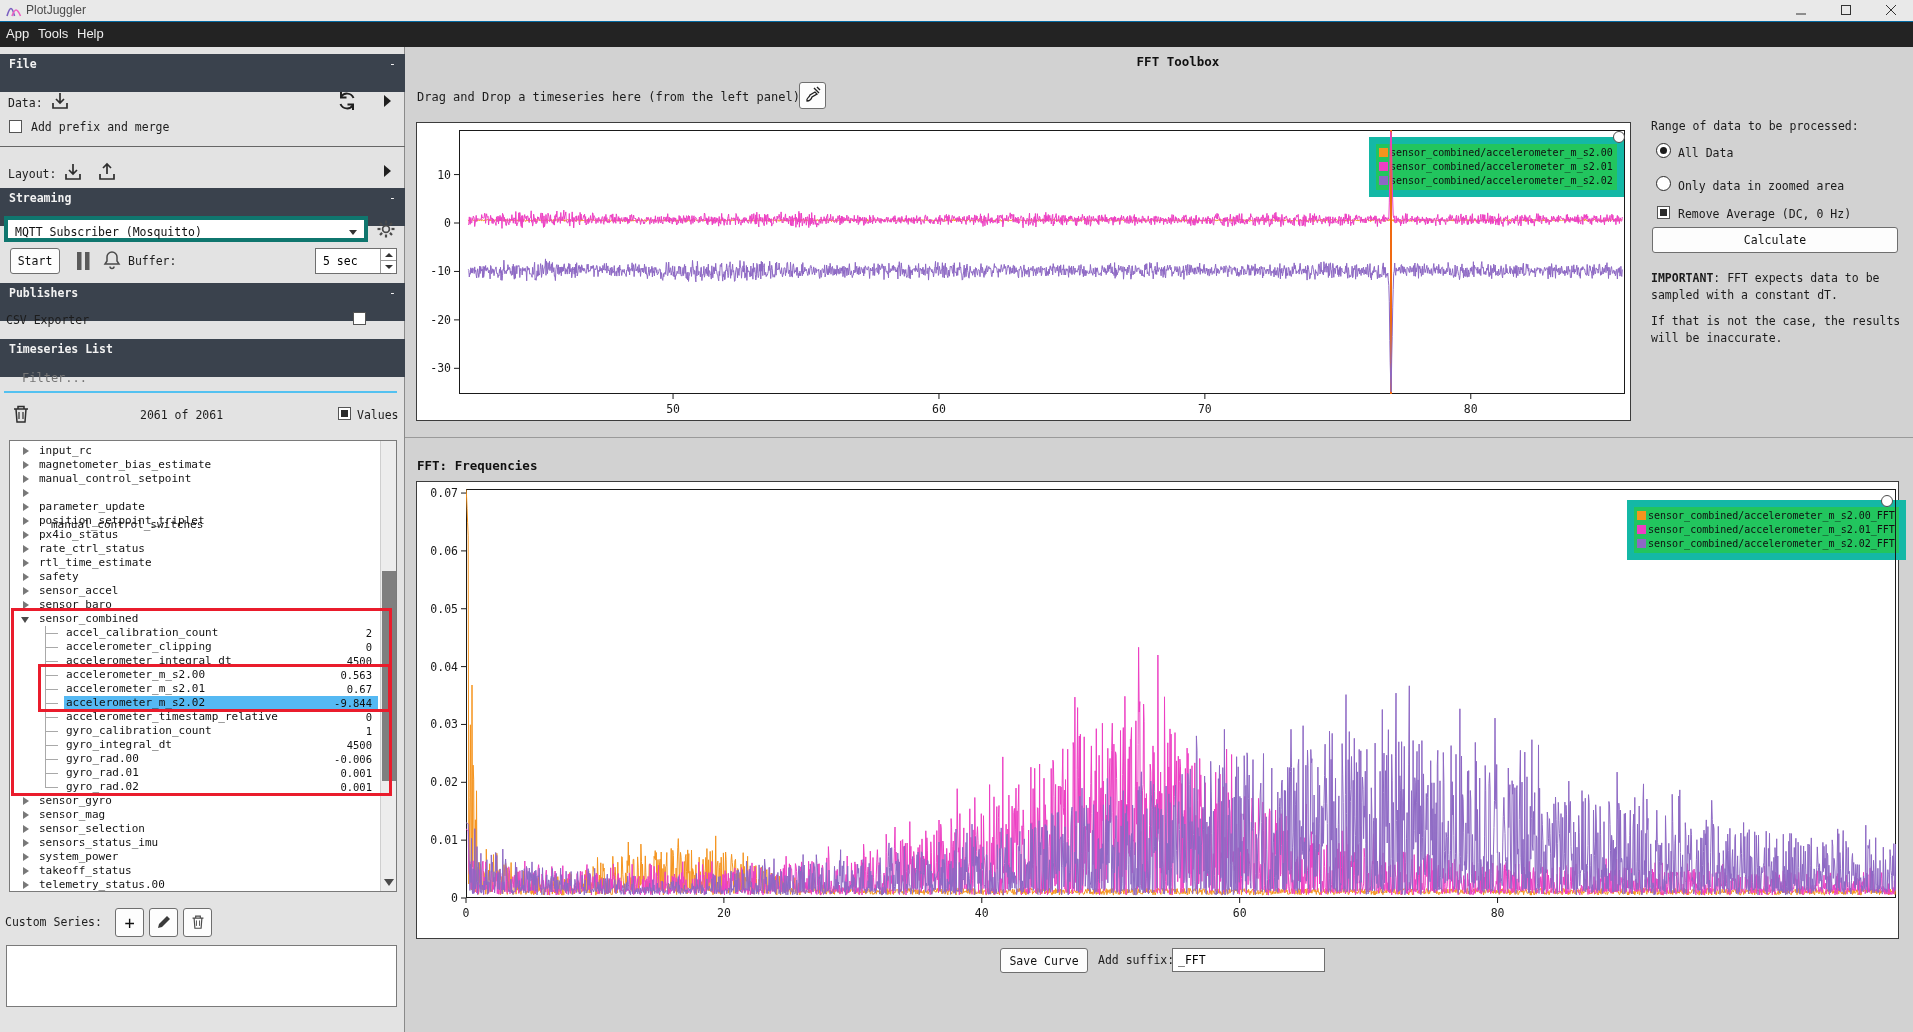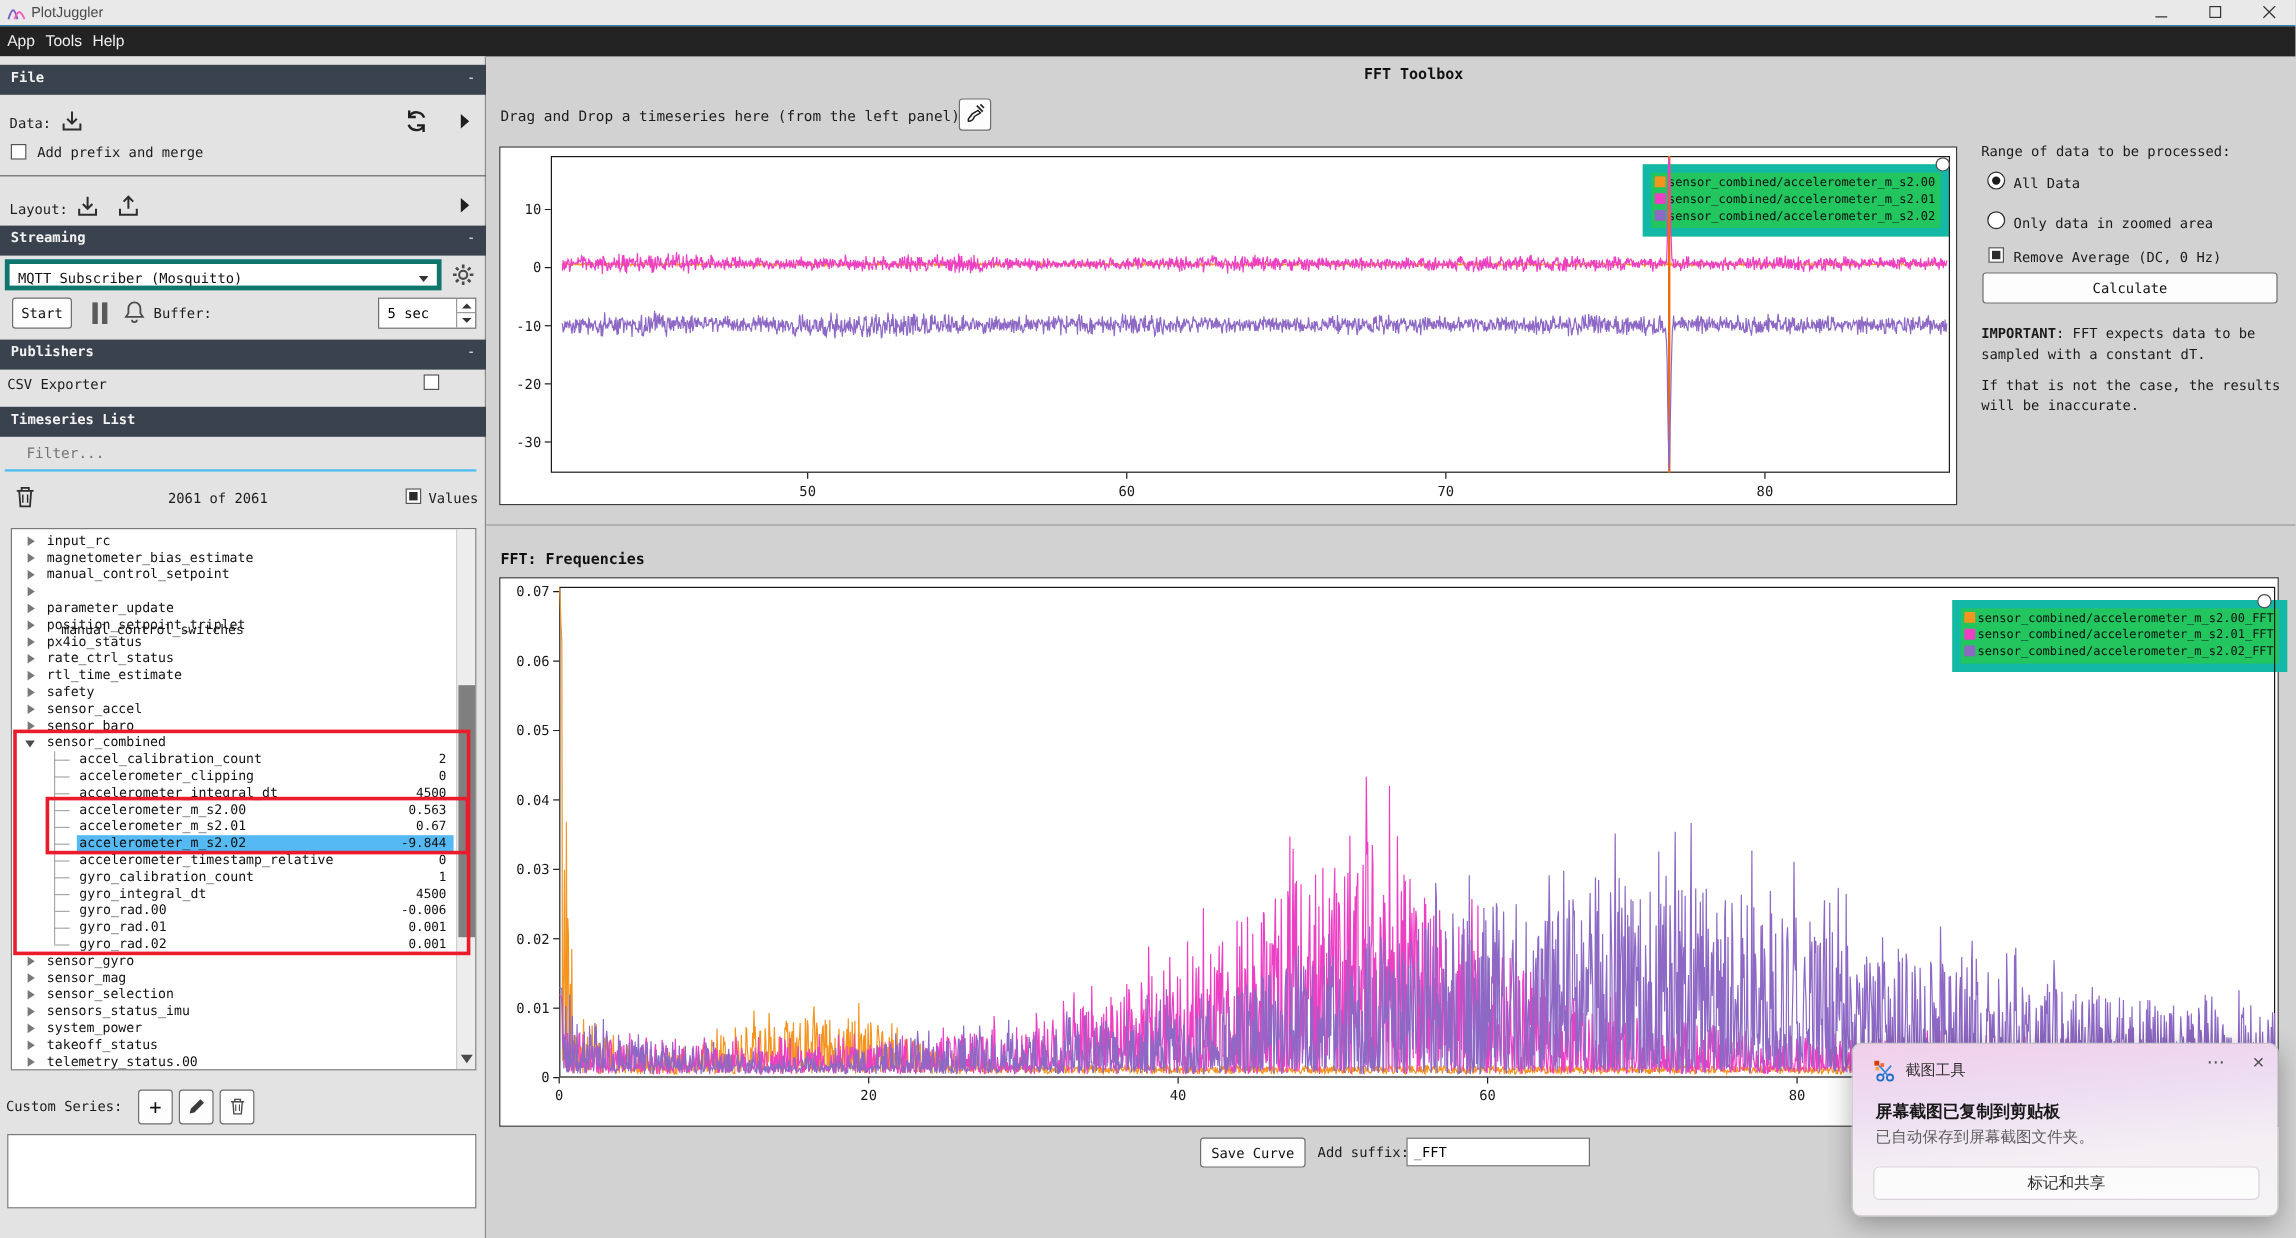--- a/index.html
+++ b/index.html
@@ -9,21 +9,21 @@
   .abs{position:absolute}
   
   .titlebar{left:0;top:0;width:1913px;height:22px;background:#e9e9e9;border-bottom:1px solid #0369a1}
   .titlebar .t{position:absolute;left:26px;top:3px;font-family:"Liberation Sans",sans-serif;font-size:12px;color:#4a4a4a}
   .winbtn{position:absolute;top:0;width:40px;height:22px;text-align:center;color:#333;font-family:"Liberation Sans",sans-serif;font-size:13px;line-height:20px}
   
   .menubar{left:0;top:22px;width:1913px;height:25px;background:#232323}
   .menuitem{position:absolute;top:4px;color:#efefef;font-family:"Liberation Sans",sans-serif;font-size:13px}
   
   .sidebar{left:0;top:47px;width:405px;height:985px;background:#e3e3e3;border-right:1px solid #8a8a8a}
-  .sechdr{position:absolute;left:0;width:405px;height:25px;background:#3a424d;color:#f2f2f2;font-size:11.5px;font-weight:bold;line-height:21px;padding-left:9px}
+  .sechdr{position:absolute;left:0;width:405px;height:38px;background:#3a424d;color:#f2f2f2;font-size:11.5px;font-weight:bold;line-height:21px;padding-left:9px}
   .sechdr .min{position:absolute;right:9px;top:0;font-weight:normal}
   .lbl{font-size:11.5px;color:#1d1d1d}
   .cb{width:13px;height:13px;border:1px solid #555;background:#fff;display:inline-block}
   .cb.checked::after{content:"";display:block;width:7px;height:7px;margin:2px;background:#2b2b2b}
   .radio{width:15px;height:15px;border:1.6px solid #2b2b2b;border-radius:50%;background:#fff}
   .radio.sel::after{content:"";display:block;width:7px;height:7px;margin:2.6px;background:#1c1c1c;border-radius:50%}
   .btn{background:#fdfdfd;border:1px solid #6f6f6f;border-radius:3px;font-size:11.5px;color:#111;
        font-family:"DejaVu Sans Mono",monospace;text-align:center}
   .combo{background:#fff;border:4px solid #0f766e;font-size:11.5px;color:#111;line-height:24px;padding-left:7px;position:relative}
   .combo .dropArr{position:absolute;right:7px;top:10px;width:0;height:0;border-left:4px solid transparent;border-right:4px solid transparent;border-top:5px solid #333}
@@ -483,30 +483,14 @@
   <span class="abs cb checked" style="left:1657px;top:206px"></span>
   <span class="abs rp-text" style="left:1678px;top:206px">Remove Average (DC, 0 Hz)</span>
 
   <button class="abs btn" style="left:1652px;top:227px;width:246px;height:26px">Calculate</button>
 
   <div class="abs rp-text" style="left:1651px;top:270px;width:256px">
     <b>IMPORTANT</b><span>: FFT expects data to be sampled with a constant dT.</span>
   </div>
   <div class="abs rp-text" style="left:1651px;top:313px;width:256px">If that is not the case, the results will be inaccurate.</div>
 
-  <div class="abs popup">
-    <svg class="abs" style="left:17px;top:13px" width="19" height="19" viewBox="0 0 19 19">
-      <rect x="1" y="1" width="4" height="4" fill="#d83b01"></rect>
-      <rect x="6" y="3" width="3" height="3" fill="#ef6a30"></rect>
-      <rect x="2" y="6" width="3" height="3" fill="#f2a33c"></rect>
-      <circle cx="6" cy="15" r="2.6" fill="none" stroke="#1f6fc4" stroke-width="1.5"></circle>
-      <circle cx="14" cy="15" r="2.6" fill="none" stroke="#1f6fc4" stroke-width="1.5"></circle>
-      <path d="M7.5,13.5 L15,5 M12.5,13.5 L5,5" stroke="#3d87d6" stroke-width="1.4"></path>
-    </svg>
-    <span class="appname">截图工具</span>
-    <span class="abs" style="left:295px;top:6px;font-size:15px;color:#4f4f4f;font-family:'Liberation Sans',sans-serif">⋯</span>
-    <span class="abs" style="left:333px;top:6px;font-size:17px;color:#4f4f4f;font-family:'Liberation Sans',sans-serif">×</span>
-    <span class="ptitle">屏幕截图已复制到剪贴板</span>
-    <span class="psub">已自动保存到屏幕截图文件夹。</span>
-    <div class="pbtn">标记和共享</div>
-  </div>
 
 </div>
 
 </body></html>

